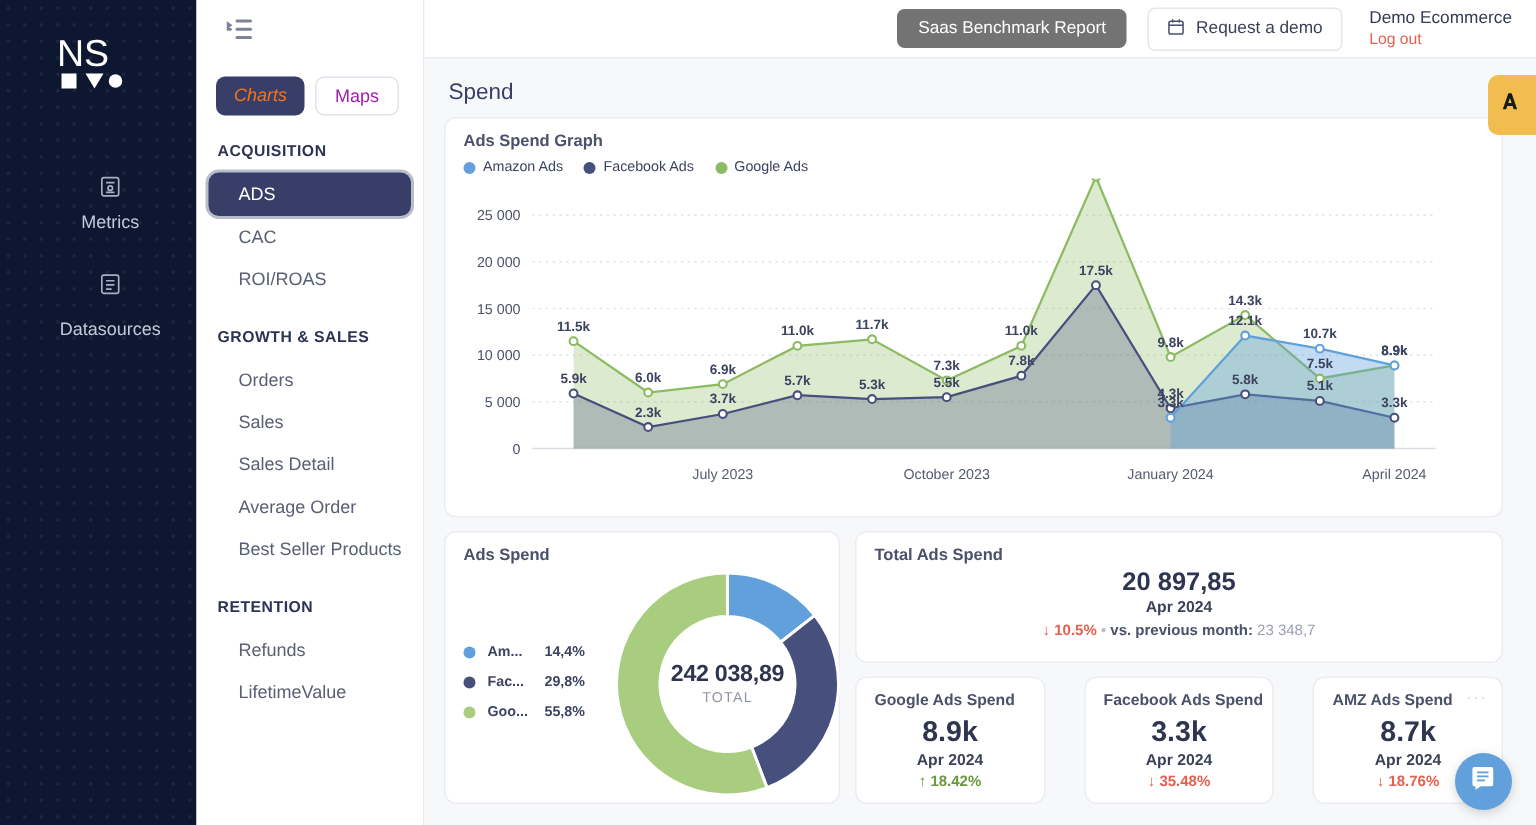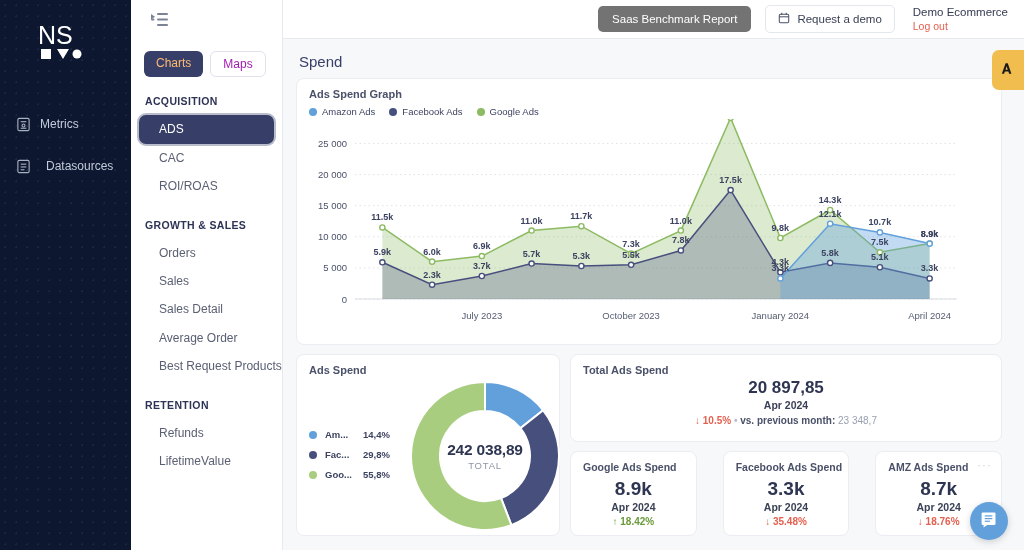--- a/index.html
+++ b/index.html
@@ -17,45 +17,46 @@
     background: #0d1830;
     background-image: radial-gradient(#1b2744 1px, transparent 1px);
     background-size: 11px 11px;
     flex: 0 0 131px;
     position: relative;
   }
   .logo { padding: 22px 0 0 38px; }
   .logo svg { display:block; }
   .rail-nav { margin-top: 48px; }
   .rail-item {
-    display: flex; gap: 9px;
+    display: flex; align-items: center; gap: 9px;
     padding: 7px 0 7px 16px;
     color: #c3cada; font-size: 12px;
     cursor: pointer;
+    flex-direction: column;
   }
   .rail-item + .rail-item { margin-top: 13px; gap: 15px; }
   .rail-ico { width: 15px; height: 15px; flex: 0 0 15px; opacity: .85; }
 
   
   .subnav {
     width: 152px; flex: 0 0 152px;
     background: #ffffff;
     border-right: 1px solid #e7e9ef;
     height: 550px;
     padding: 0 0 0 0;
     position: relative;
   }
   .subnav-top { height: 39px; display:flex; align-items:center; padding-left: 20px;}
   .collapse-btn { cursor: pointer; width:18px; height:16px; }
   .toggle-row { display: flex; gap: 7px; padding: 12px 0 0 13px; }
   .seg {
     font-size: 12px; padding: 5px 12px; border-radius: 6px;
     cursor: pointer; line-height: 1.2;
   }
-  .seg.on { background: #373f68; color: #fdba74; }
+  .seg.on { background: #373f68; color: #f97316; font-style: italic; }
   .seg.off { background: #fff; color: #a21caf; border: 1px solid #dfe2ea; }
   .grp-title {
     font-size: 10.5px; font-weight: bold; color: #2c3354;
     letter-spacing: .35px; padding: 18px 0 8px 14px;
   }
   .nav-link {
     font-size: 12px; color: #5a6073; padding: 7px 0 7px 28px;
     cursor: pointer; line-height: 1.2;
   }
   .nav-link.sel {
@@ -205,21 +206,21 @@
     <div class="grp-title">ACQUISITION</div>
     <div class="nav-link sel">ADS</div>
     <div class="nav-link">CAC</div>
     <div class="nav-link">ROI/ROAS</div>
 
     <div class="grp-title">GROWTH &amp; SALES</div>
     <div class="nav-link">Orders</div>
     <div class="nav-link">Sales</div>
     <div class="nav-link">Sales Detail</div>
     <div class="nav-link">Average Order</div>
-    <div class="nav-link">Best Request Products</div>
+    <div class="nav-link">Best Seller Products</div>
 
     <div class="grp-title">RETENTION</div>
     <div class="nav-link">Refunds</div>
     <div class="nav-link">LifetimeValue</div>
   </aside>
 
   <section class="main">
 
     <header class="topbar">
       <div class="btn-primary">Saas Benchmark Report</div>

